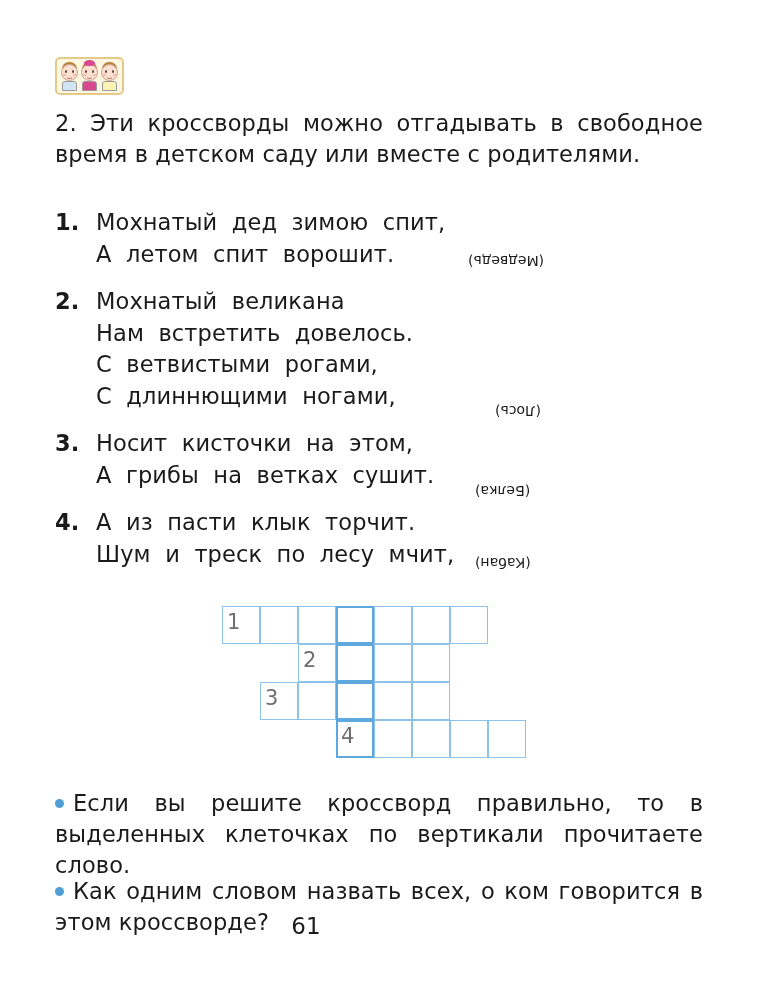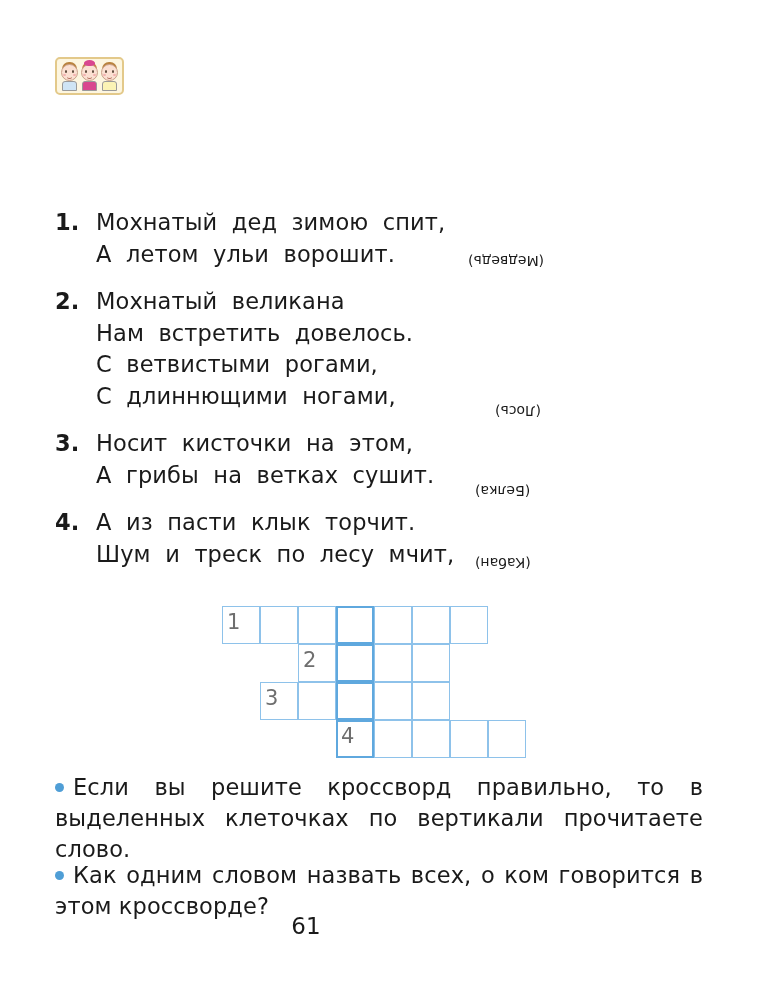--- a/index.html
+++ b/index.html
@@ -178,20 +178,21 @@
   
   .bullet-block {
     position: absolute;
     width: 648px;
     left: 55px;
     font-size: 22.5px;
     line-height: 31px;
     text-align: justify;
     text-align-last: left;
     letter-spacing: 0.1px;
+    margin-top: 16px;
   }
   #bullet-1 { top: 772px; }
   #bullet-2 { top: 860px; }
   .bullet-dot {
     display: inline-block;
     width: 9px;
     height: 9px;
     border-radius: 50%;
     background: #4f9ed6;
     vertical-align: 3px;
@@ -240,27 +241,28 @@
       <div class="head"></div>
       <div class="eye l"></div>
       <div class="eye r"></div>
       <div class="cheek l"></div>
       <div class="cheek r"></div>
       <div class="mouth"></div>
       <div class="body"></div>
     </div>
   </div>
 
+  <div class="intro">2. Эти кроссворды можно отгадывать в свободное время в детском саду или вместе с родителями.</div>
 
   <div class="riddles">
       <div class="riddle">
         <div class="riddle-num">1.</div>
         <div class="riddle-lines">
           <div class="riddle-line">Мохнатый  дед  зимою  спит,</div>
-          <div class="riddle-line">А  летом  ульи  ворошит.</div>
+          <div class="riddle-line">А  летом  спит  ворошит.</div>
         </div>
       </div>
       <div class="answer" style="left: 413px; top: 46px;">(Медведь)</div>
       <div class="riddle">
         <div class="riddle-num">2.</div>
         <div class="riddle-lines">
           <div class="riddle-line">Мохнатый  великана</div>
           <div class="riddle-line">Нам  встретить  довелось.</div>
           <div class="riddle-line">С  ветвистыми  рогами,</div>
           <div class="riddle-line">С  длиннющими  ногами,</div>

